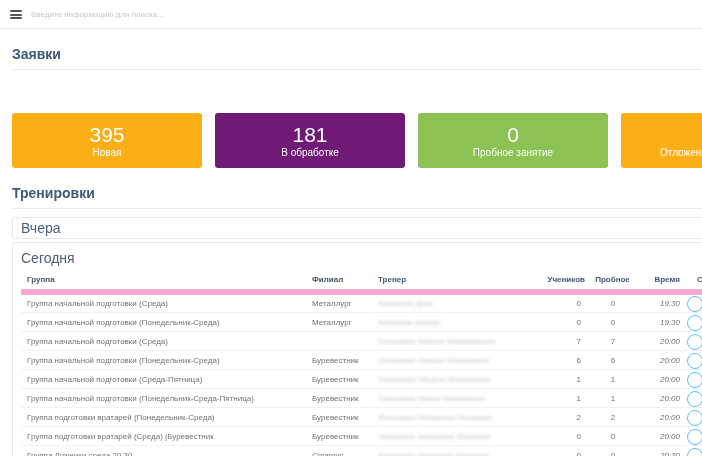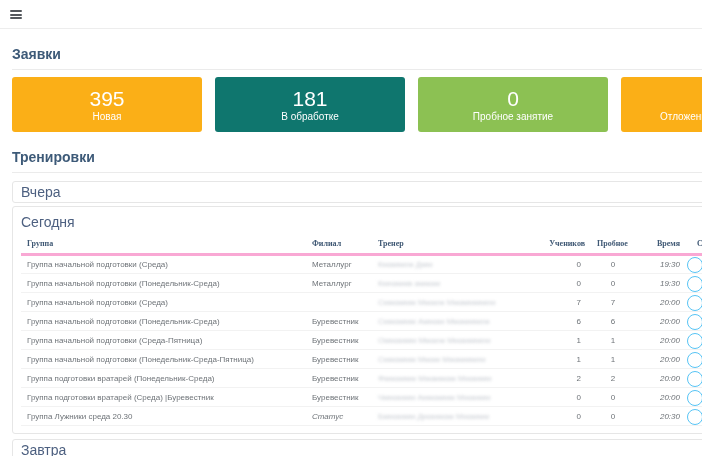--- a/index.html
+++ b/index.html
@@ -19,38 +19,38 @@
             margin-left:9px; font-family:"Liberation Sans", sans-serif; background:transparent; }
   .search::placeholder { color:#c4c9d1; }
 
   
   .section-title { font-size:14px; font-weight:600; color:#3d5a78;
                    margin:17px 12px 0; padding-bottom:7px; border-bottom:1px solid #ebebeb; }
 
   
   .cards { display:flex; gap:13px; margin:7px 0 0 12px; }
   .card { width:190px; height:55px; border-radius:3px; color:#fff; flex:none;
-          display:flex; flex-direction:column; align-items:center; justify-content:center; cursor:pointer; }
+          display:flex; flex-direction:column; align-items:center; justify-content:center; cursor:pointer;margin-top:36px; }
   .card-value { font-size:21px; line-height:23px; min-height:23px; font-weight:400; }
   .card-label { font-size:10px; margin-top:1px;text-align:center; }
   .card--clipped { align-items:flex-start; }
   .card--clipped .card-label { padding-left:39px; }
 
   
   .panel { margin:8px 12px 0; border:1px solid #e6e6e6; border-radius:3px; background:#fff; width:758px; }
   .panel--collapsed { height:22px; display:flex; align-items:center; padding:0 8px; cursor:pointer; }
   .panel--open { margin-top:3px; padding:0 8px 7px; }
   .panel--tomorrow { margin-top:5px; }
   .panel-label, .panel-title { font-size:14px; font-weight:400; color:#4d6080; }
   .panel-title { padding:7px 0 5px; cursor:pointer; }
 
   
   table { border-collapse:collapse; table-layout:fixed; width:740px; }
   th { font-size:8px; font-weight:700; color:#3f5874; text-align:left;
-       padding:4px 0 5px 6px; border-bottom:3px solid #f9a8d4; white-space:nowrap;font-family:Liberation Serif, serif; }
+       padding:4px 0 5px 6px; border-bottom:6px solid #f9a8d4; white-space:nowrap; }
   td { font-size:8px; color:#6e7378; padding:0 0 0 6px; height:19px;
        border-bottom:1px solid #f2f2f2; white-space:nowrap; overflow:hidden; }
   th.h-students, th.h-time { text-align:right; padding-left:0; padding-right:1px;margin-left:44px; }
   th.h-trial { text-align:center; padding-left:0; padding-right:1px; }
   th.h-status { padding-left:16px; }
   td.c-students { text-align:right; padding-left:0; padding-right:5px; }
   td.c-trial { text-align:center; padding-left:0; }
   td.c-time { text-align:right; padding-left:0; padding-right:1px;font-style:italic; }
   td.c-status { padding-left:6px; }
   .status-icon { display:inline-block; width:16px; height:16px; border:1.5px solid #57c4f5;
@@ -63,31 +63,32 @@
 
 <div class="viewport">
   <div class="page">
 
     <header class="topbar">
       <div class="hamburger">
         <span></span>
           <span></span>
           <span></span>
       </div>
+      <input class="search" type="text" placeholder="Введите информацию для поиска..." style="">
     </header>
 
     <section>
       <h2 class="section-title">Заявки</h2>
       <div class="cards" id="cards">
   <div class="card" style="background: rgb(251, 175, 23);">
     <div class="card-value">395</div>
     <div class="card-label">Новая</div>
   </div>
 
-  <div class="card" style="background: #0f766e;">
+  <div class="card" style="background: #701a75;">
     <div class="card-value">181</div>
     <div class="card-label">В обработке</div>
   </div>
 
   <div class="card" style="background: rgb(140, 193, 83);">
     <div class="card-value">0</div>
     <div class="card-label">Пробное занятие</div>
   </div>
 
   <div class="card card--clipped" style="background: rgb(251, 175, 23);">

